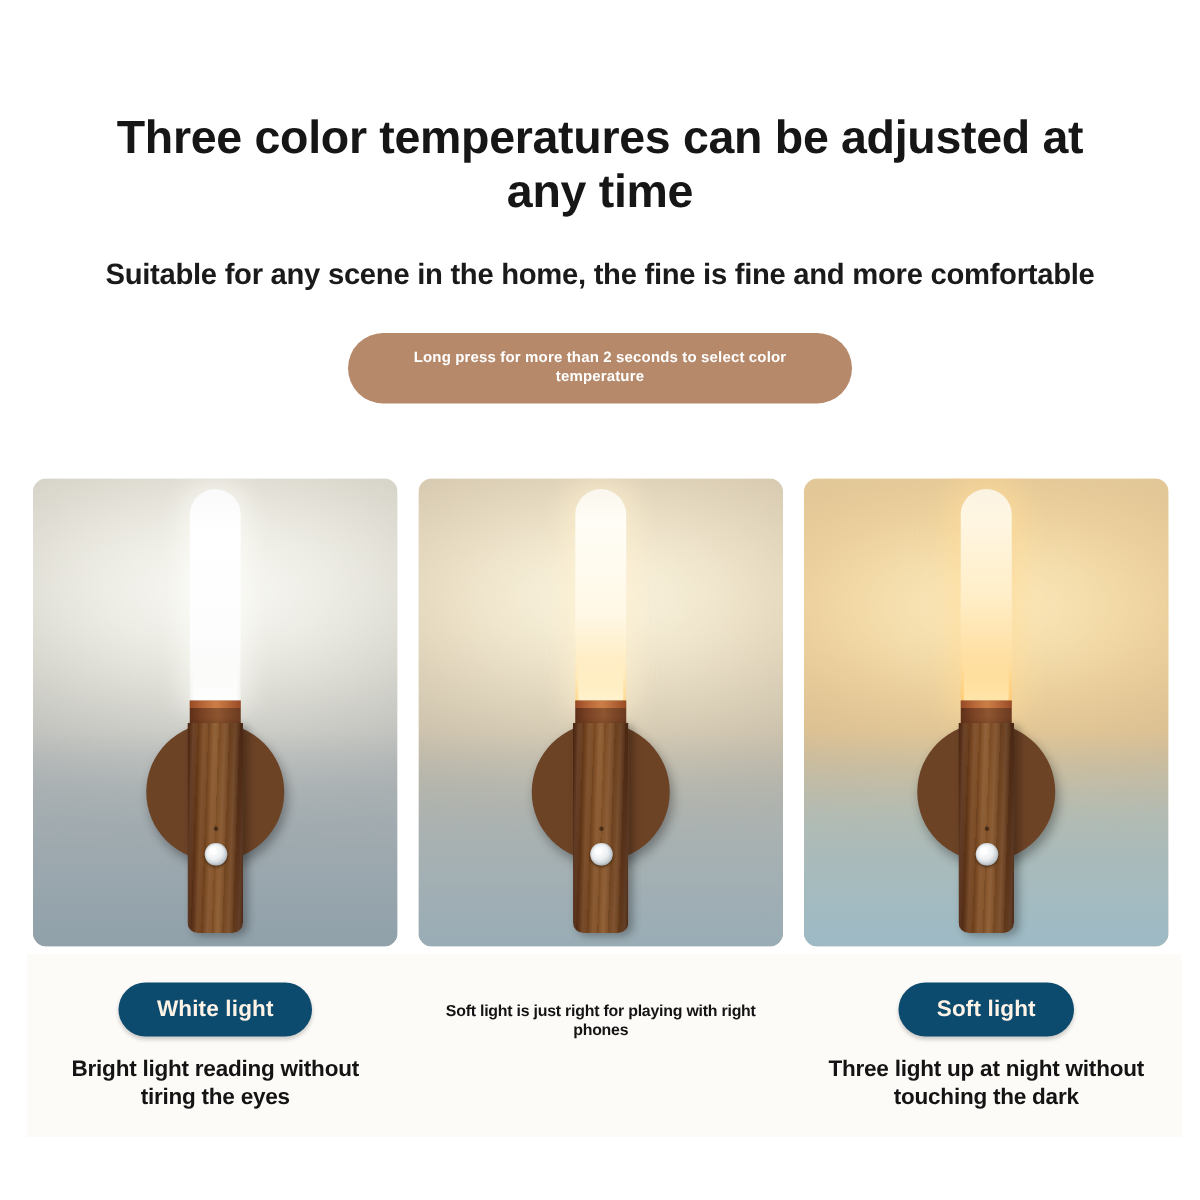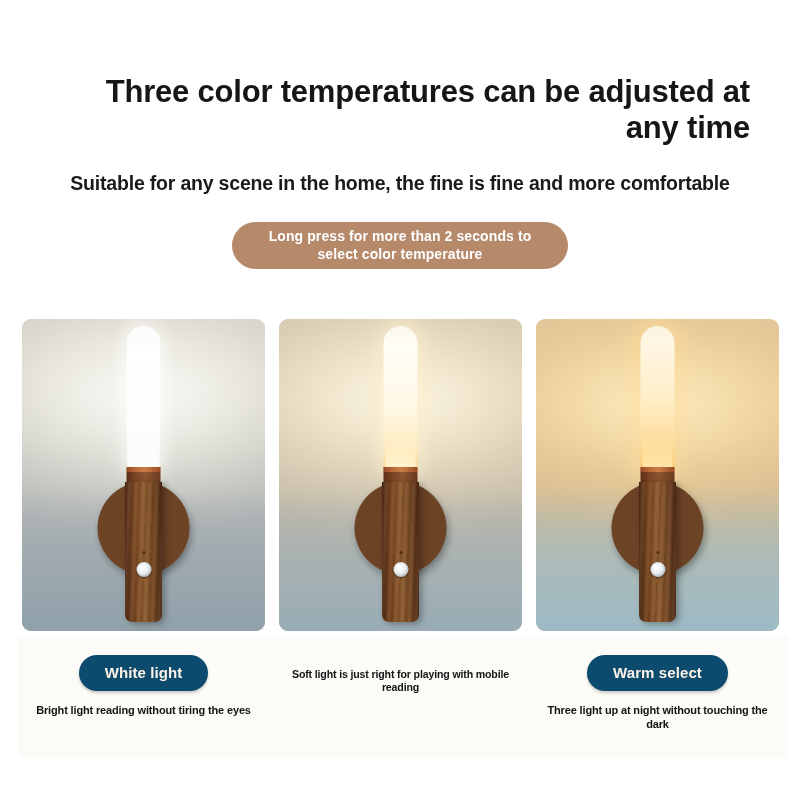--- a/index.html
+++ b/index.html
@@ -19,21 +19,21 @@
     height: 800px;
     background: #ffffff;
   }
 
   
   .headline {
     position: absolute;
     top: 74px;
     left: 50px;
     width: 700px;
-    text-align: right;
+    text-align: center;
     font-size: 31px;
     line-height: 1.17;
     font-weight: 700;
     letter-spacing: -0.2px;
     color: #161616;
   }
 
   .subhead {
     position: absolute;
     top: 172px;
@@ -56,21 +56,21 @@
     height: 47px;
     border-radius: 24px;
     background: #b5896a;
     display: flex;
     align-items: center;
     justify-content: center;
     text-align: center;
     padding: 0 22px;
   }
   .instruction-pill span {
-    font-size: 14px;
+    font-size: 10px;
     font-weight: 700;
     line-height: 1.25;
     color: #ffffff;
     letter-spacing: 0.1px;
   }
 
   
   .bottom-panel {
     position: absolute;
     left: 18px;
@@ -344,21 +344,21 @@
     font-weight: 700;
     line-height: 1.1;
     letter-spacing: 0.1px;
     white-space: pre-line;
   }
 
   .caption-text {
     margin-top: 13px;
     width: 232px;
     text-align: center;
-    font-size: 11px;
+    font-size: 15px;
     font-weight: 700;
     line-height: 1.25;
     color: #141414;
     letter-spacing: -0.15px;
   }
   .caption-col.narrow .caption-text { font-size: 10.6px; width: 243px; }
 </style>
 </head>
 <body>
 
@@ -438,25 +438,25 @@
   <div class="caption-row">
 
     <div class="caption-col">
       <div class="label-pill">
         <span>White light</span>
       </div>
       <div class="caption-text">Bright light reading without tiring the eyes</div>
     </div>
 
     <div class="caption-col narrow">
-      <div class="caption-text">Soft light is just right for playing with mobile reading</div>
+      <div class="caption-text">Soft light is just right for playing with right phones</div>
     </div>
 
     <div class="caption-col">
       <div class="label-pill">
-        <span>Warm select</span>
+        <span>Soft light</span>
       </div>
       <div class="caption-text">Three light up at night without touching the dark</div>
     </div>
 
   </div>
 
 </div>
 
 </body></html>

